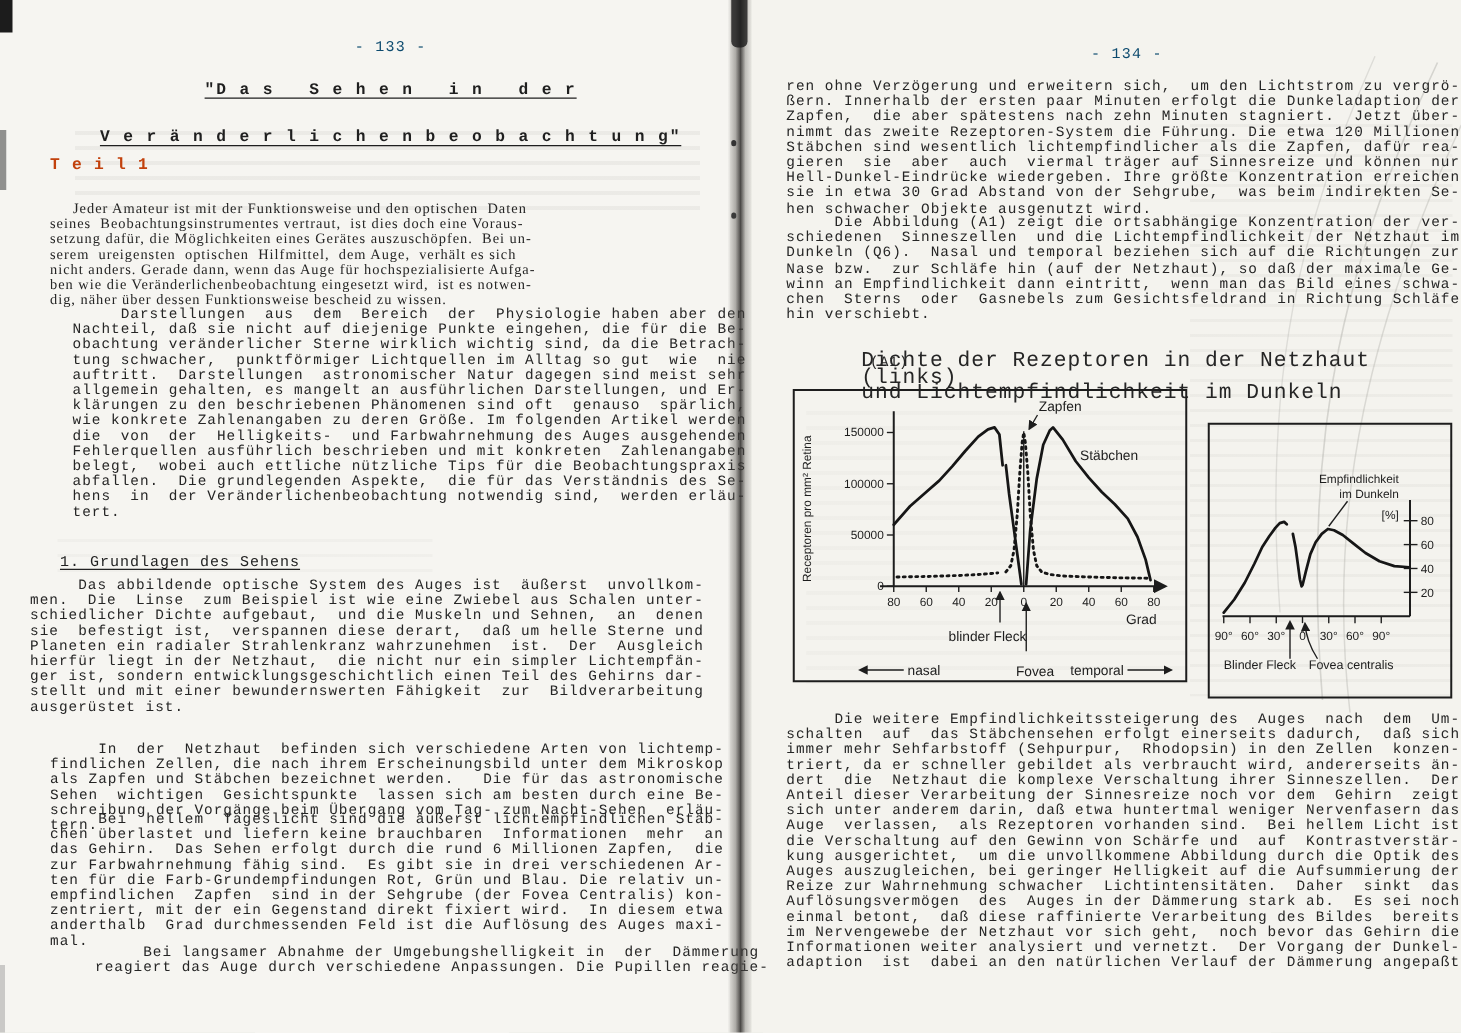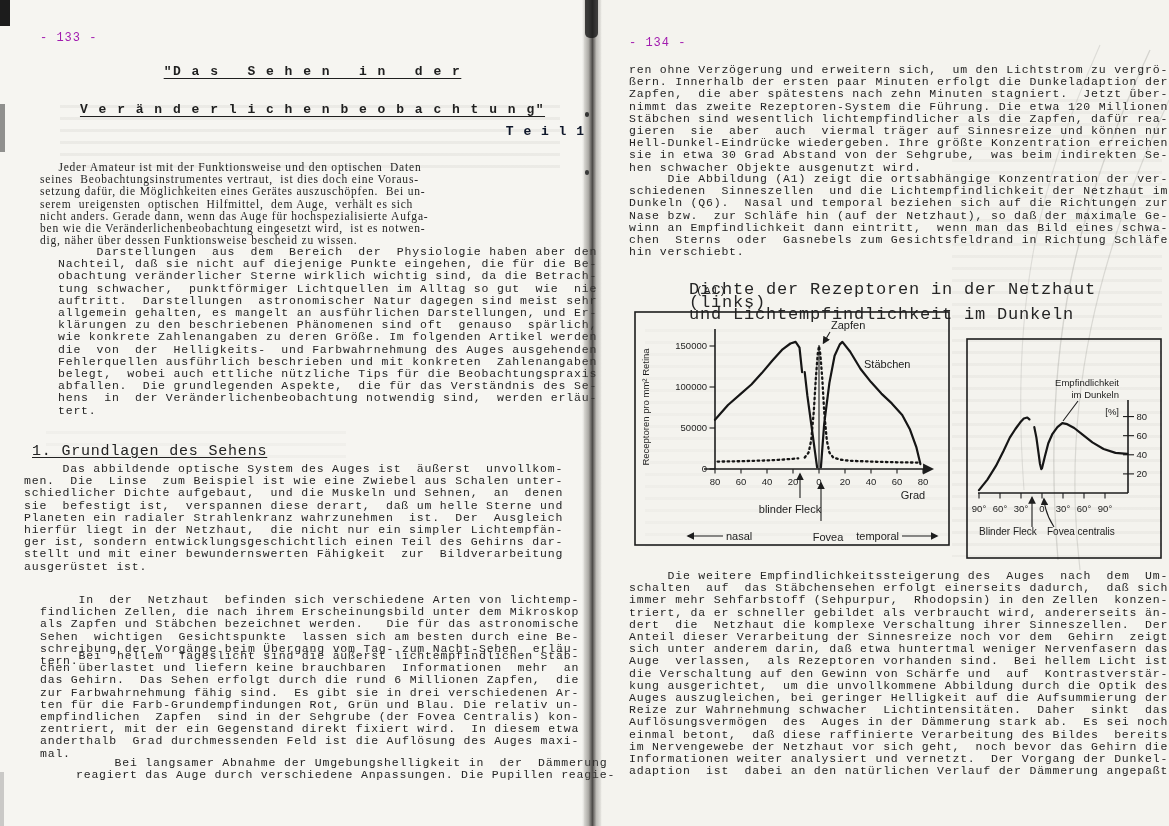--- a/index.html
+++ b/index.html
@@ -6,25 +6,25 @@
     background:#edecE7;font-family:"Liberation Mono","DejaVu Sans Mono",monospace;}
   .abs{position:absolute;}
   .paper{position:absolute;top:0;height:826px;}
   #paperL{left:0;width:584px;background:#f6f5f1;}
   #paperR{left:601px;width:568px;background:#f4f3ee;}
   .mono{position:absolute;font-size:11.5px;letter-spacing:0.8px;line-height:12.2px;
     white-space:pre-wrap;color:#252525;width:552px;z-index:5;}
   .title{position:absolute;left:40px;width:545px;text-align:center;font-weight:bold;
     font-size:13px;letter-spacing:1.5px;line-height:20px;color:#1f1f1f;
     text-decoration:underline;text-underline-offset:3px;white-space:pre;z-index:5;}
-  .pgnum{position:absolute;width:545px;text-align:left;font-size:12px;
-    letter-spacing:1px;color:#a21caf;z-index:5;}
-  .subtitle{position:absolute;left:40px;width:545px;text-align:right;font-weight:bold;
-    font-size:13px;letter-spacing:1px;color:#0f172a;z-index:5;}
-  .heading{position:absolute;left:32px;font-size:15px;letter-spacing:0.8px;
+  .pgnum{position:absolute;width:545px;text-align:center;font-size:12px;
+    letter-spacing:1px;color:#0c4a6e;z-index:5;}
+  .subtitle{position:absolute;left:40px;width:545px;text-align:left;font-weight:bold;
+    font-size:13px;letter-spacing:1px;color:#c2410c;z-index:5;}
+  .heading{position:absolute;left:48px;font-size:12px;letter-spacing:0.8px;
     color:#222;text-decoration:underline;text-underline-offset:2px;z-index:5;}
   .caplabel{position:absolute;font-size:11.5px;letter-spacing:0.8px;color:#252525;z-index:5;margin-left:44px;}
   .captext{position:absolute;font-size:17px;letter-spacing:0.8px;line-height:12.6px;
     white-space:pre-wrap;color:#252525;z-index:5;}
   svg.chart{position:absolute;z-index:6;overflow:visible;}
   .cbox{fill:none;stroke:#1d1d1d;stroke-width:1.6;}
   .ax{stroke:#1d1d1d;stroke-width:1.6;fill:none;}
   .thin{stroke:#1d1d1d;stroke-width:1.1;fill:none;}
   .sol{fill:none;stroke:#161616;stroke-width:2.2;stroke-linecap:round;stroke-linejoin:round;}
   .dot{fill:none;stroke:#161616;stroke-width:2.3;stroke-dasharray:1.6 3.4;stroke-linecap:round;}

